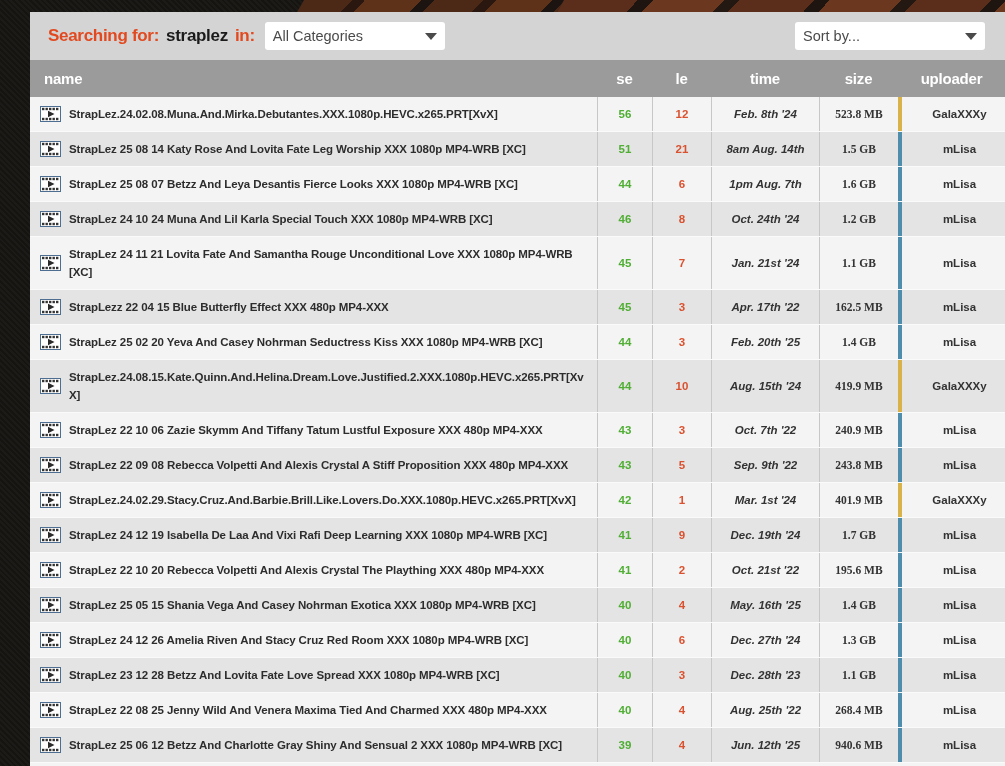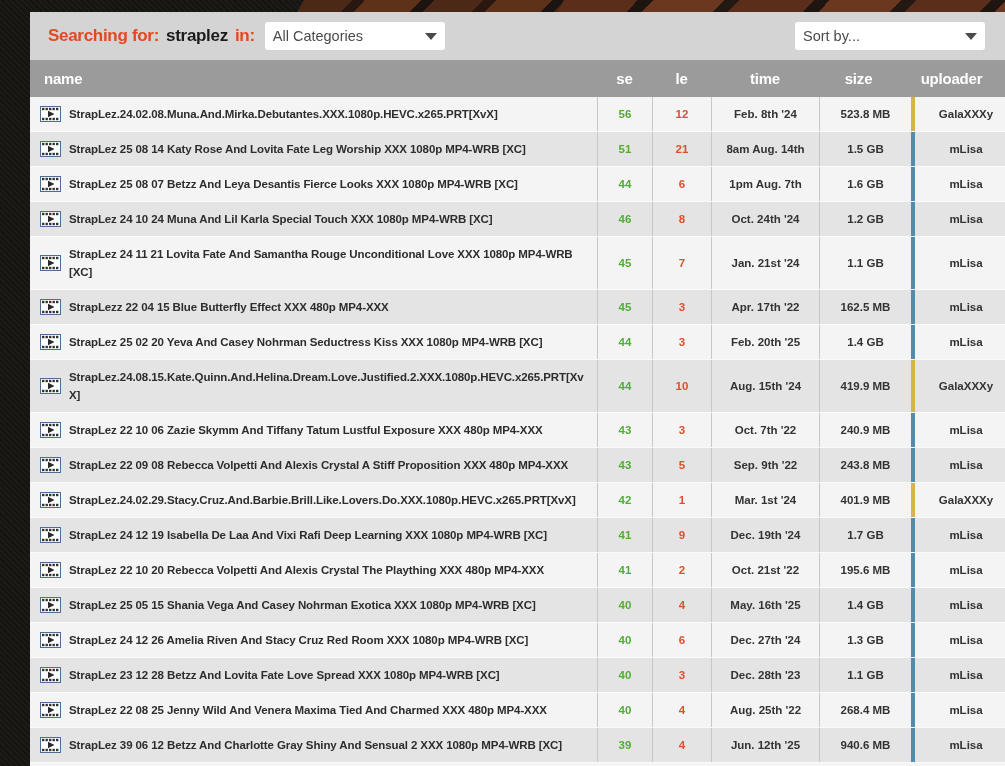--- a/index.html
+++ b/index.html
@@ -55,22 +55,22 @@
   .row.alt { background:#e4e4e4; }
   .cell { display:flex; align-items:center; justify-content:center; font-size:11.5px; border-left:1px solid #c7c7c7; }
   .name-cell { width:567px; justify-content:flex-start; padding:8px 12px 8px 10px; border-left:none; }
   .file-icon { flex:0 0 auto; margin-right:8px; display:flex; }
   a.name {
     font-weight:bold; color:#2d2d2d; text-decoration:none; line-height:18px;
     word-break:break-all; max-width:516px; letter-spacing:-0.1px;
   }
   .se { width:55px; color:#4fae33; font-weight:bold; }
   .le { width:59px; color:#d9512e; font-weight:bold; }
-  .time { width:108px; color:#333333; font-weight:bold; }
-  .size { width:92px; color:#333333; font-weight:bold; }
+  .time { width:108px; color:#333333; font-weight:bold;font-style:italic; }
+  .size { width:79px; color:#333333; font-weight:bold;font-family:Liberation Serif, serif; }
   .uploader { flex:1; color:#333333; font-weight:bold; border-left:4px solid #4f8dad;padding-left:12px; }
   .partial-row { height:6px; background:#f4f4f4; }
 </style>
 </head>
 <body>
 
 <div class="banner">
   <div class="camo1"></div>
   <div class="camo2"></div>
 </div>
@@ -607,21 +607,21 @@
             <rect x="16" y="1.8" width="2.4" height="2.4"></rect>
             <rect x="2" y="11.8" width="2.4" height="2.4"></rect>
                 <rect x="5.5" y="11.8" width="2.4" height="2.4"></rect>
             <rect x="9" y="11.8" width="2.4" height="2.4"></rect>
                 <rect x="12.5" y="11.8" width="2.4" height="2.4"></rect>
             <rect x="16" y="11.8" width="2.4" height="2.4"></rect>
           </g>
           <polygon points="8,4.8 14.5,8 8,11.2" fill="#2a2a2a"></polygon>
         </svg>
       </span>
-      <a class="name" href="#">StrapLez 39 06 12 Betzz And Charlotte Gray Shiny And Sensual 2 XXX 1080p MP4-WRB [XC]</a>
+      <a class="name" href="#">StrapLez 25 06 12 Betzz And Charlotte Gray Shiny And Sensual 2 XXX 1080p MP4-WRB [XC]</a>
     </div>
     <div class="cell se">39</div>
     <div class="cell le">4</div>
     <div class="cell time">Jun. 12th '25</div>
     <div class="cell size">940.6 MB</div>
     <div class="cell uploader" style="border-left-color: rgb(79, 141, 173);">mLisa</div>
   </div>
 </div>
   <div class="partial-row"></div>
 

